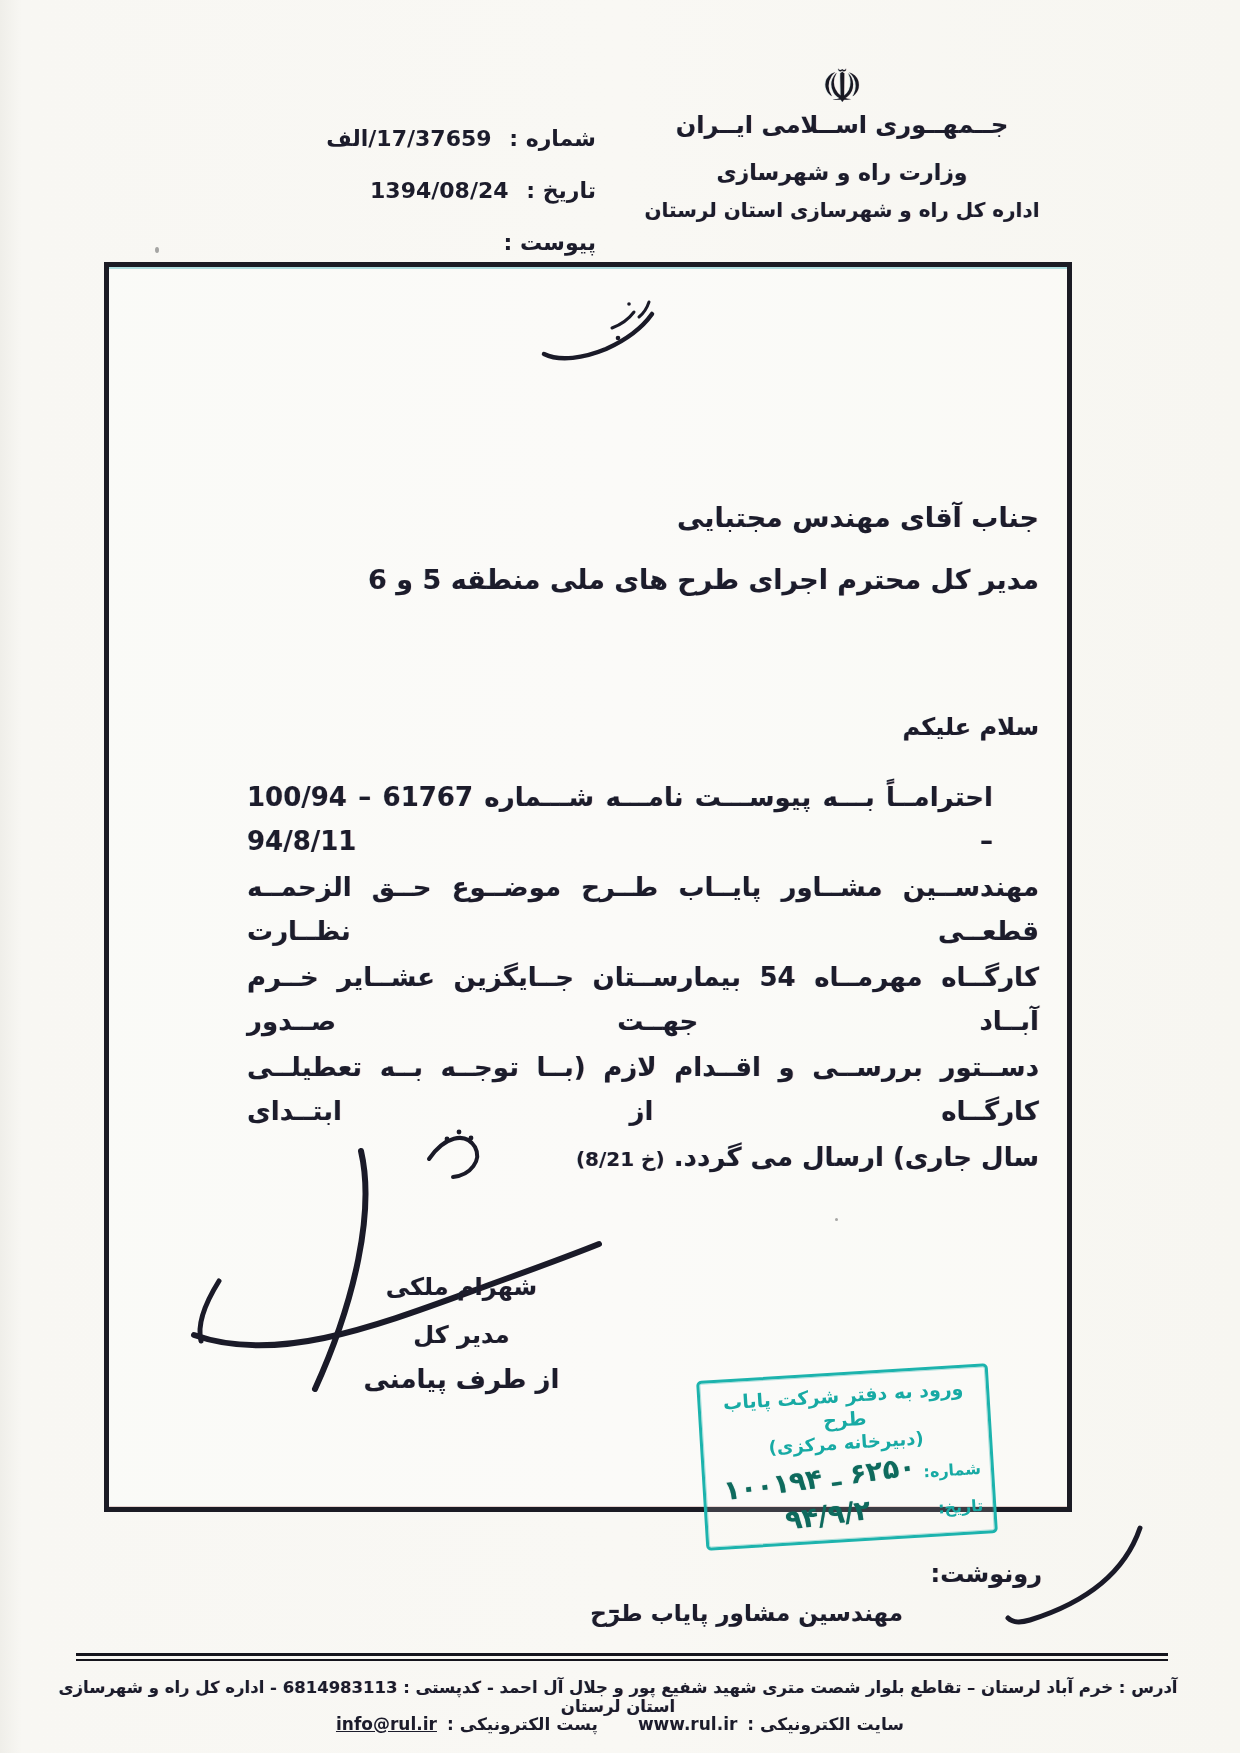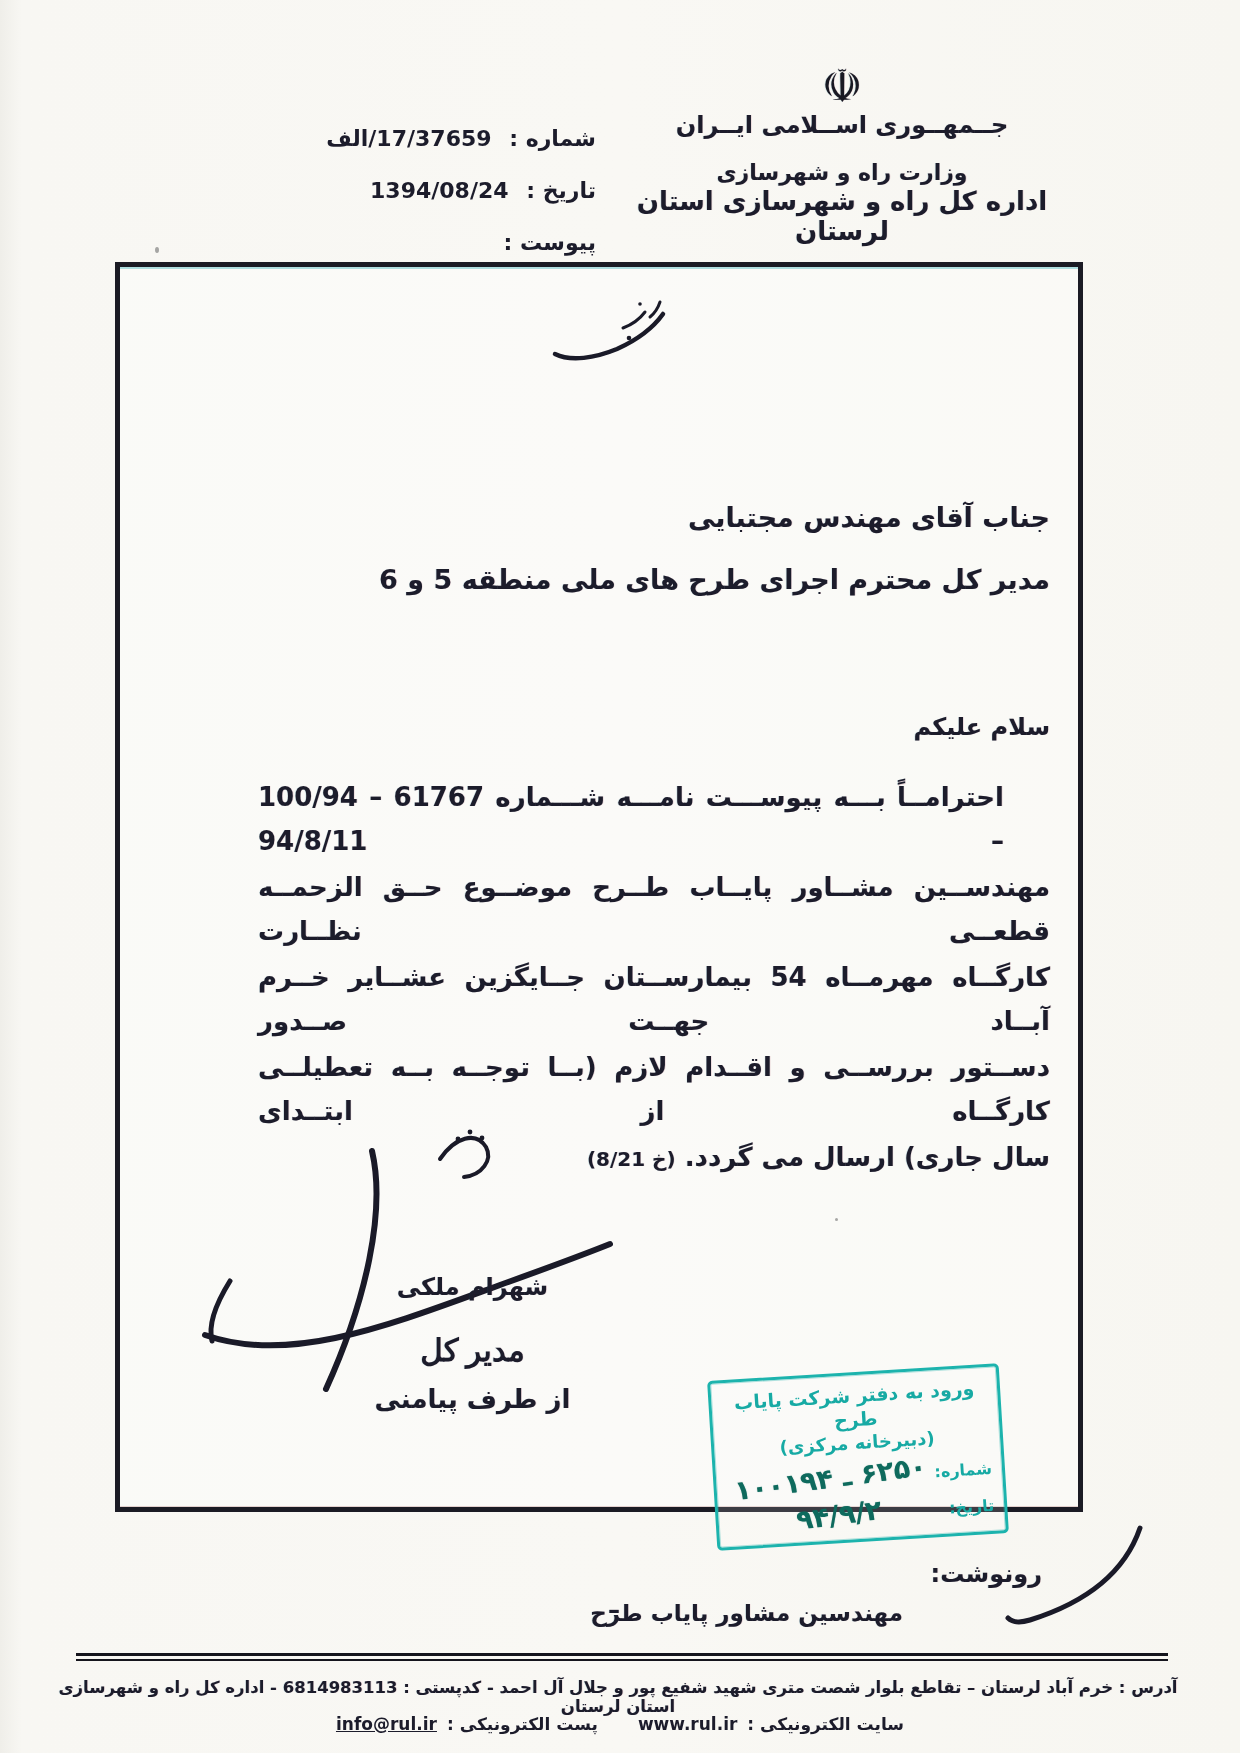--- a/index.html
+++ b/index.html
@@ -7,44 +7,44 @@
     position:relative;width:1240px;height:1753px;overflow:hidden;
     background:linear-gradient(90deg,#efeee9 0,#f8f7f3 22px,#f9f8f4 50%,#f7f6f1 100%);
     font-family:"DejaVu Sans",sans-serif;direction:rtl;color:#1c1c2b;
   }
   .scan{text-shadow:0.6px 0.3px 0 rgba(150,30,60,.16),-0.6px -0.3px 0 rgba(0,120,150,.16);}
   
   .lh{position:absolute;top:62px;left:592px;width:500px;text-align:center;line-height:1.15;}
   .emblem{font-size:46px;line-height:48px;color:#181822;display:block;margin-bottom:2px;}
   .lh-country{font-size:24px;font-weight:700;letter-spacing:1px;}
   .lh-ministry{font-size:22px;font-weight:700;margin-top:20px;}
-  .lh-dept{font-size:26px;font-weight:700;margin-top:2px;}
+  .lh-dept{font-size:20px;font-weight:700;margin-top:14px;}
   
   .meta{position:absolute;top:122px;right:644px;width:420px;text-align:right;font-size:22px;font-weight:700;}
   .meta-row{height:52px;line-height:34px;}
   .meta-row .lbl{margin-left:10px;}
   
   .frame{
-    position:absolute;left:115px;top:262px;width:968px;height:1250px;box-sizing:border-box;
+    position:absolute;left:104px;top:262px;width:968px;height:1250px;box-sizing:border-box;
     border:5px solid #1b1b24;background:rgba(255,255,255,.35);
     box-shadow:inset 0 2px 0 rgba(0,160,170,.30), inset 0 -1px 0 rgba(120,20,20,.18);
   }
   .basmala{position:absolute;left:425px;top:25px;}
   .recipient{position:absolute;right:28px;top:220px;text-align:right;font-size:27px;font-weight:700;line-height:62px;}
   .salutation{position:absolute;right:28px;top:446px;font-size:24px;font-weight:700;}
   .body{position:absolute;right:28px;left:100px;top:508px;font-size:26px;font-weight:700;}
   .bline{height:90px;line-height:44px;direction:rtl;margin-left:38px;}
   .j{text-align:justify;text-align-last:justify;}
   .indent{padding-right:46px;box-sizing:border-box;}
   .last{text-align:right;}
   .note{font-size:20px;font-weight:700;}
   .sig-svg{position:absolute;left:50px;top:852px;}
   .sig-text{position:absolute;left:225px;top:1006px;width:255px;text-align:center;font-weight:700;}
   .sig-name{font-size:24px;}
-  .sig-title{font-size:31px;margin-top:31px;font-family:Liberation Serif, serif;}
+  .sig-title{font-size:24px;margin-top:20px;}
   .sig-behalf{font-size:26px;margin-top:15px;}
   
   .stamp{
     position:absolute;left:592px;top:1105px;width:292px;box-sizing:border-box;
     border:3px solid #1cb3ad;border-radius:5px;padding:8px 10px 10px;transform:rotate(-3.5deg);
     color:#17aaa4;background:rgba(255,255,255,.15);
     box-shadow:inset 0 0 0 1px rgba(28,179,173,.35);
   }
   .stamp-t1{font-size:19px;font-weight:700;text-align:center;line-height:24px;}
   .stamp-t2{font-size:18px;font-weight:700;text-align:center;line-height:24px;}

